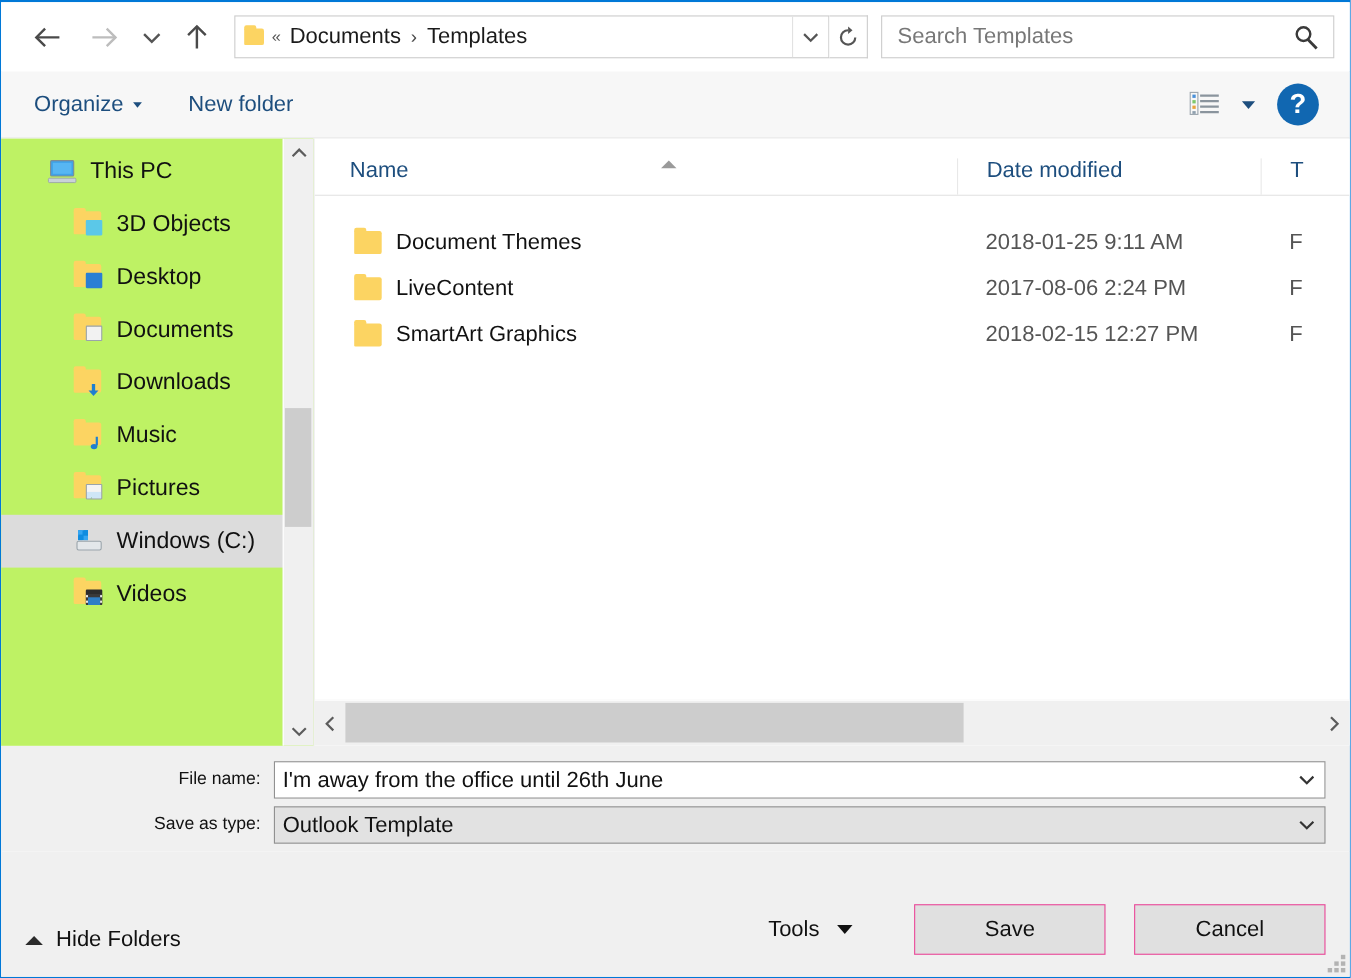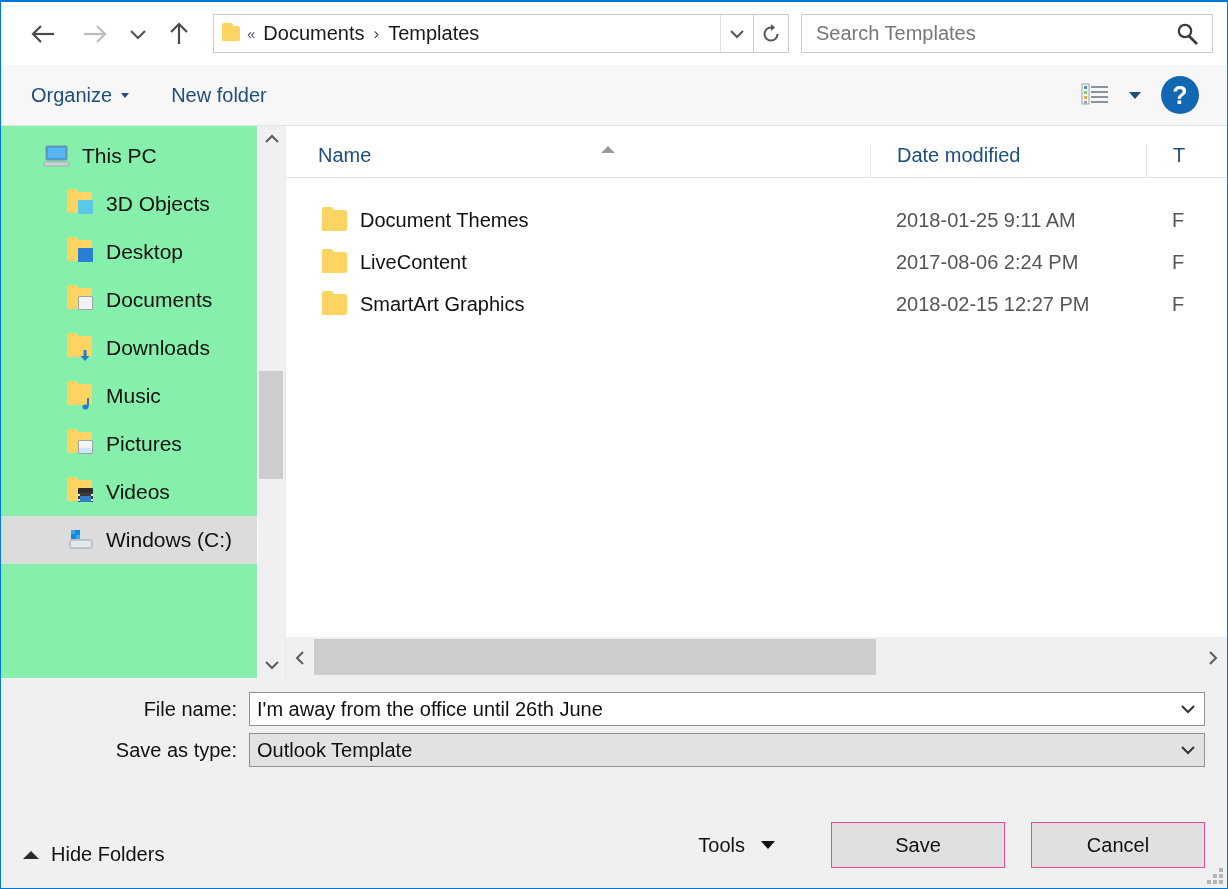--- a/index.html
+++ b/index.html
@@ -207,21 +207,21 @@
     flex: 1 1 auto;
     display: flex;
     min-height: 0;
     background: #ffffff;
   }
 
   
   .sidebar {
     flex: 0 0 284px;
     position: relative;
-    background: #86efac;
+    background: #bef264;
     overflow: hidden;
     padding-top: 6px;
   }
   .nav-row {
     height: 48px;
     display: flex;
     align-items: center;
     cursor: pointer;
     font-size: 21px;
     color: #111111;
@@ -370,21 +370,21 @@
   }
   .form-row {
     display: flex;
     align-items: center;
     margin-bottom: 7px;
   }
   .form-label {
     flex: 0 0 226px;
     text-align: right;
     padding-right: 12px;
-    font-size: 20px;
+    font-size: 16px;
     color: #111111;
   }
   .combo {
     flex: 1 1 auto;
     height: 34px;
     border: 1px solid #919191;
     display: flex;
     align-items: center;
     min-width: 0;
   }
@@ -628,49 +628,49 @@
             <span class="nav-ico">
               <div class="folder">
                 <span class="badge" style="background:#f4f4f4;border:1px solid #9aa4ab;overflow:hidden;"><svg width="13" height="12" viewBox="0 0 13 12">
                     <rect width="13" height="12" fill="#cfe6f7"></rect>
                     <path d="M0 12 L4 5 L8 12 Z" fill="#5aa84f"></path>
                     <path d="M6 12 L9.5 7 L13 12 Z" fill="#77c06a"></path>
                   </svg></span>
               </div>
             </span>
             <span>Pictures</span>
+          </div>
+          <div class="nav-row child selected">
+            <span class="nav-ico"><svg width="28" height="24" viewBox="0 0 28 24">
+                <rect x="3" y="12" width="22" height="8" rx="1.5" fill="#e3e7ea" stroke="#9aa4ab" stroke-width="1"></rect>
+                <rect x="4" y="2" width="9" height="9" fill="#0f8ce0"></rect>
+                <rect x="4" y="2" width="4" height="4" fill="#36a6f2"></rect>
+                <rect x="9" y="2" width="4" height="4" fill="#0f8ce0"></rect>
+                <rect x="4" y="7" width="4" height="4" fill="#0f8ce0"></rect>
+                <rect x="9" y="7" width="4" height="4" fill="#36a6f2"></rect>
+              </svg></span>
+            <span>Windows (C:)</span>
           </div>
           <div class="nav-row child">
             <span class="nav-ico">
               <div class="folder">
                 <span class="badge" style="background:#2c2c2c;overflow:hidden;"><svg width="15" height="14" viewBox="0 0 15 14">
                     <rect width="15" height="14" fill="#3a3a3a"></rect>
                     <rect x="2" y="3" width="11" height="8" fill="#2f7fc6"></rect>
                     <rect x="0" y="1" width="2" height="2" fill="#e8e8e8"></rect>
                     <rect x="0" y="6" width="2" height="2" fill="#e8e8e8"></rect>
                     <rect x="0" y="11" width="2" height="2" fill="#e8e8e8"></rect>
                     <rect x="13" y="1" width="2" height="2" fill="#e8e8e8"></rect>
                     <rect x="13" y="6" width="2" height="2" fill="#e8e8e8"></rect>
                     <rect x="13" y="11" width="2" height="2" fill="#e8e8e8"></rect>
                   </svg></span>
               </div>
             </span>
             <span>Videos</span>
           </div>
-          <div class="nav-row child selected">
-            <span class="nav-ico"><svg width="28" height="24" viewBox="0 0 28 24">
-                <rect x="3" y="12" width="22" height="8" rx="1.5" fill="#e3e7ea" stroke="#9aa4ab" stroke-width="1"></rect>
-                <rect x="4" y="2" width="9" height="9" fill="#0f8ce0"></rect>
-                <rect x="4" y="2" width="4" height="4" fill="#36a6f2"></rect>
-                <rect x="9" y="2" width="4" height="4" fill="#0f8ce0"></rect>
-                <rect x="4" y="7" width="4" height="4" fill="#0f8ce0"></rect>
-                <rect x="9" y="7" width="4" height="4" fill="#36a6f2"></rect>
-              </svg></span>
-            <span>Windows (C:)</span>
-          </div>
         </div>
       <div class="sb-scroll">
         <div class="sb-arrow">
           <svg width="16" height="12" viewBox="0 0 16 12">
             <path d="M2 9 L8 3 L14 9" fill="none" stroke="#5c5c5c" stroke-width="2"></path>
           </svg>
         </div>
         <div class="sb-thumb"></div>
         <div class="sb-arrow bottom">
           <svg width="16" height="12" viewBox="0 0 16 12">

